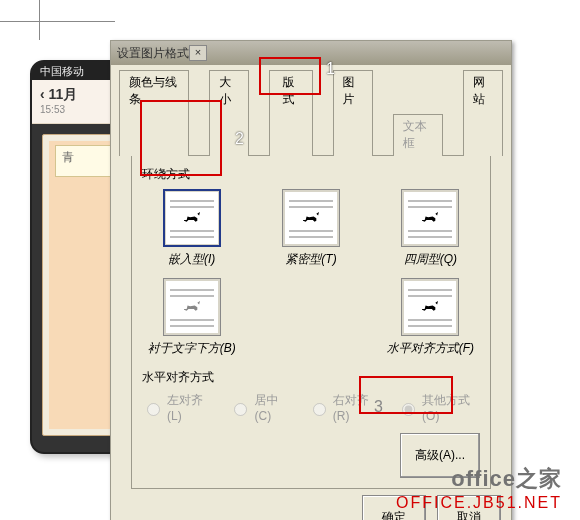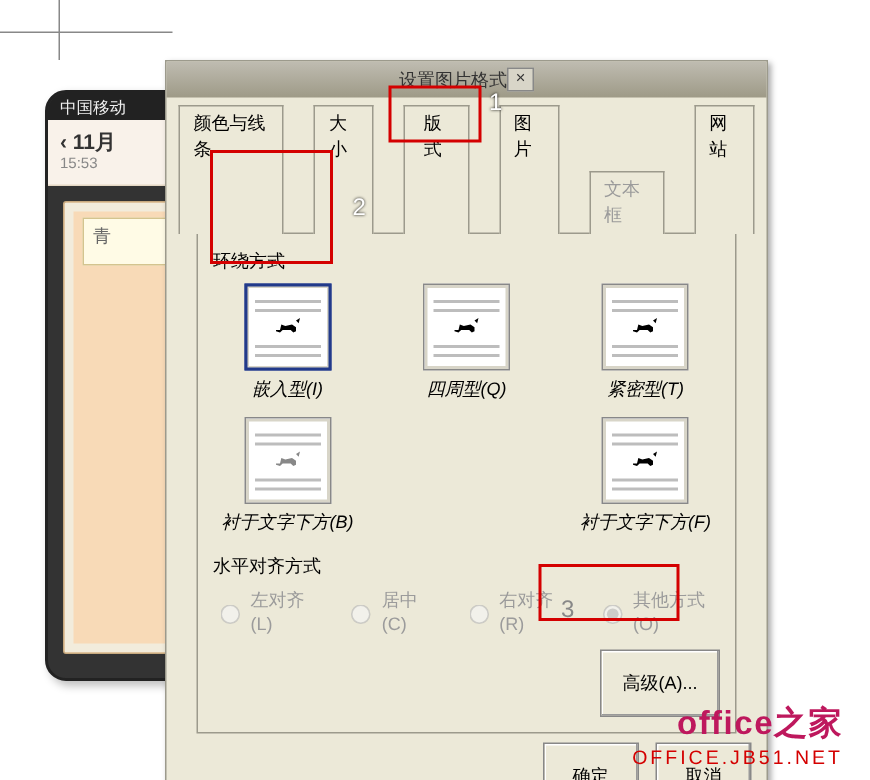--- a/index.html
+++ b/index.html
@@ -69,21 +69,21 @@
     background: #ece9d8;
     border: 1px solid #9c9a8c;
     box-shadow: 2px 2px 4px rgba(0,0,0,.35);
   }
   .titlebar {
     height: 20px;
     background: linear-gradient(#bfbcb1,#9e9a87);
     color: #333;
     padding: 2px 6px;
     font-size: 12px;
-    display:flex; justify-content:center; align-items:center;
+    display:flex; justify-content:flex-start; align-items:center;
   }
   .close-x {
     width: 16px; height:14px;
     background:#d8d5c8; border:1px solid #888;
     text-align:center; line-height:12px; font-size:11px;
     cursor:pointer;
   }
   .tabs {
     display:flex; gap:20px;
     padding: 4px 8px 0;
@@ -149,23 +149,23 @@
   .n1 { left:326px; top:60px; }
   .hl2 { left:140px; top:100px; width:78px; height:72px; }
   .n2 { left:235px; top:130px; color:#fff; }
   .hl3 { left:359px; top:376px; width:90px; height:34px; }
   .n3 { left:374px; top:398px; color:#888; text-shadow:none; }
 
   .watermark {
     position:absolute; right:18px; bottom:8px; text-align:right;
     font-family: Arial, sans-serif;
   }
-  .wm1 { color:#be185d; font-size:22px; font-weight:bold; letter-spacing:1px; }
+  .wm1 { color:#737373; font-size:22px; font-weight:bold; letter-spacing:1px; }
   .wm1 span.cn { font-family:"KaiTi","STKaiti",serif; }
-  .wm2 { color:#d40000; font-size:13px; letter-spacing:2px; }
+  .wm2 { color:#d40000; font-size:16px; letter-spacing:2px; }
 </style>
 </head>
 <body>
 
 <div class="ruler-v"></div>
 <div class="ruler-h"></div>
 
 <div class="phone">
   <div class="phone-status">
     <span>中国移动</span>
@@ -201,42 +201,42 @@
           <span class="dog"><svg viewBox="0 0 24 18">
                 <path d="M3 13h3l1-4 3 1 5-1 3 2v3l-2 1-2-2h-6l-2 2-3-1z M18 6l3-2-1 4z" fill="#000"></path>
               </svg></span>
         </div>
         <div class="opt-label">嵌入型(I)</div>
       </div>
       <div class="wrap-opt">
         <div class="thumb"><span class="lines"></span><span class="dog"><svg viewBox="0 0 24 18">
                 <path d="M3 13h3l1-4 3 1 5-1 3 2v3l-2 1-2-2h-6l-2 2-3-1z M18 6l3-2-1 4z" fill="#000"></path>
               </svg></span></div>
+        <div class="opt-label">紧密型(T)</div>
+      </div>
+      <div class="wrap-opt">
+        <div class="thumb"><span class="lines"></span><span class="dog"><svg viewBox="0 0 24 18">
+                <path d="M3 13h3l1-4 3 1 5-1 3 2v3l-2 1-2-2h-6l-2 2-3-1z M18 6l3-2-1 4z" fill="#000"></path>
+              </svg></span></div>
         <div class="opt-label">四周型(Q)</div>
-      </div>
-      <div class="wrap-opt">
-        <div class="thumb"><span class="lines"></span><span class="dog"><svg viewBox="0 0 24 18">
-                <path d="M3 13h3l1-4 3 1 5-1 3 2v3l-2 1-2-2h-6l-2 2-3-1z M18 6l3-2-1 4z" fill="#000"></path>
-              </svg></span></div>
-        <div class="opt-label">紧密型(T)</div>
       </div>
       <div class="wrap-opt">
         <div class="thumb"><span class="lines"></span><span class="dog"><svg viewBox="0 0 24 18">
                 <path d="M3 13h3l1-4 3 1 5-1 3 2v3l-2 1-2-2h-6l-2 2-3-1z M18 6l3-2-1 4z" fill="#888"></path>
               </svg></span></div>
         <div class="opt-label">衬于文字下方(B)</div>
       </div>
       <div class="wrap-opt" style="visibility:hidden">
           <div class="thumb"></div>
         </div>
       <div class="wrap-opt">
         <div class="thumb"><span class="lines"></span><span class="dog"><svg viewBox="0 0 24 18">
                 <path d="M3 13h3l1-4 3 1 5-1 3 2v3l-2 1-2-2h-6l-2 2-3-1z M18 6l3-2-1 4z" fill="#000"></path>
               </svg></span></div>
-        <div class="opt-label">衬于文字下方(F)</div>
+        <div class="opt-label">水平对齐方式(F)</div>
       </div>
     </div>
 
     <div class="halign">
       <div class="group-label">水平对齐方式</div>
       <div class="radios">
         <label>
             <input type="radio" disabled="" style="">
             <span>左对齐(L)</span>
           </label>

